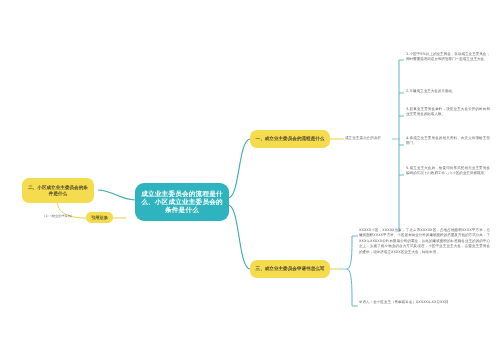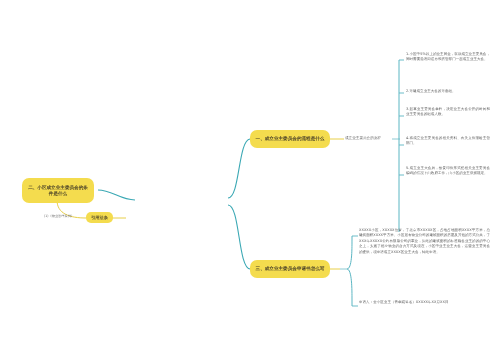--- a/index.html
+++ b/index.html
@@ -93,20 +93,23 @@
     <path d="M399 139 L 399 60 M399 139 L 399 232" stroke="#5bb6c3" stroke-width="1" fill="none"></path>
     <path d="M399 60 L 404 60 M399 93 L 404 93 M399 116 L 404 116 M399 145 L 404 145 M399 175 L 404 175" stroke="#5bb6c3" stroke-width="0.9" fill="none"></path>
 
     <path d="M330 269 L 340 269" stroke="#e8cf49" stroke-width="1" fill="none"></path>
     <path d="M340 269 L 347 269" stroke="#7fc3cd" stroke-width="0.9" fill="none"></path>
     <path d="M347 269 C 352 269 352 250 352 240 L352 236" stroke="#5bb6c3" stroke-width="1" fill="none"></path>
     <path d="M347 269 C 352 269 352 290 352 300 L352 306" stroke="#5bb6c3" stroke-width="1" fill="none"></path>
     <path d="M352 236 L 358 236 M352 306 L 358 306" stroke="#5bb6c3" stroke-width="0.9" fill="none"></path>
   </svg>
 
+  <div class="node node-center" style="left:135px;top:183px;width:94px;height:38px;">
+    <span>成立业主委员会的流程是什么、小区成立业主委员会的条件是什么</span>
+  </div>
 
   <div class="node node-topic" style="left:22px;top:178px;width:72px;height:25px;">
     <span>二、小区成立业主委员会的条件是什么</span>
   </div>
 
   <div class="tiny-note" style="left:44px;top:214px;">(1)《物业管理条例》</div>
 
   <div class="node node-small" style="left:86px;top:212px;width:27px;height:11px;">
     <span>引用法条</span>
   </div>

